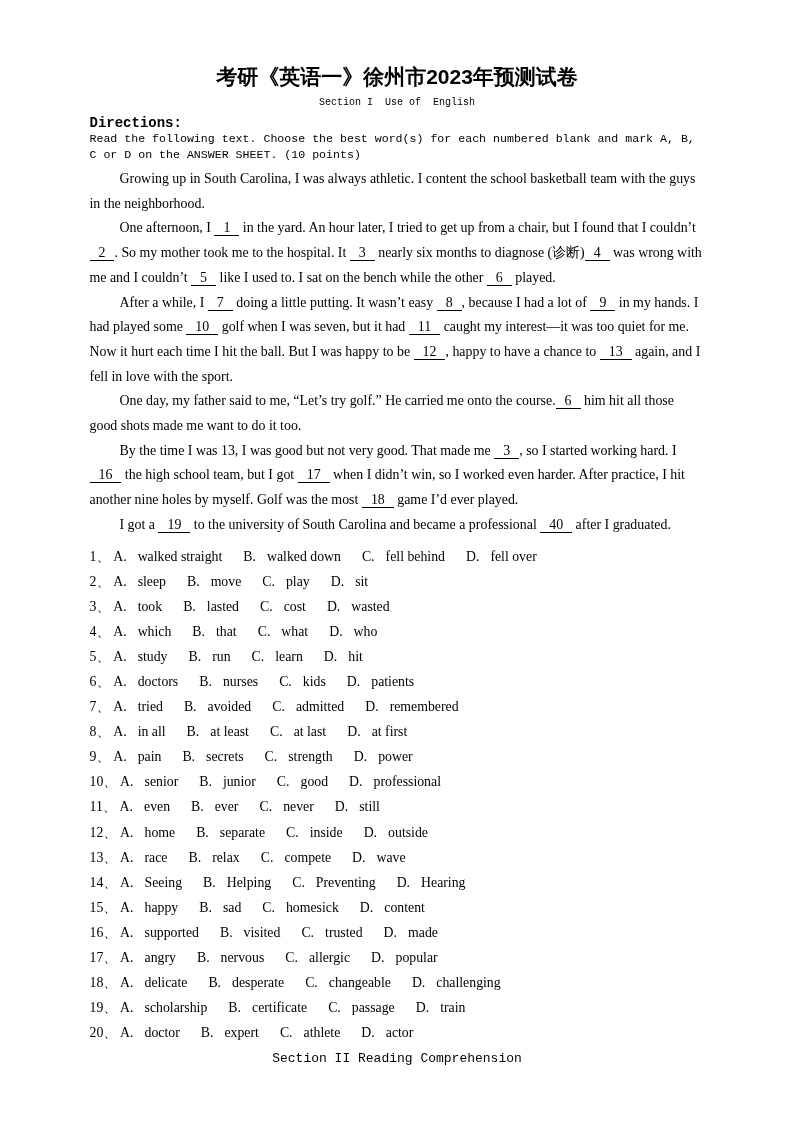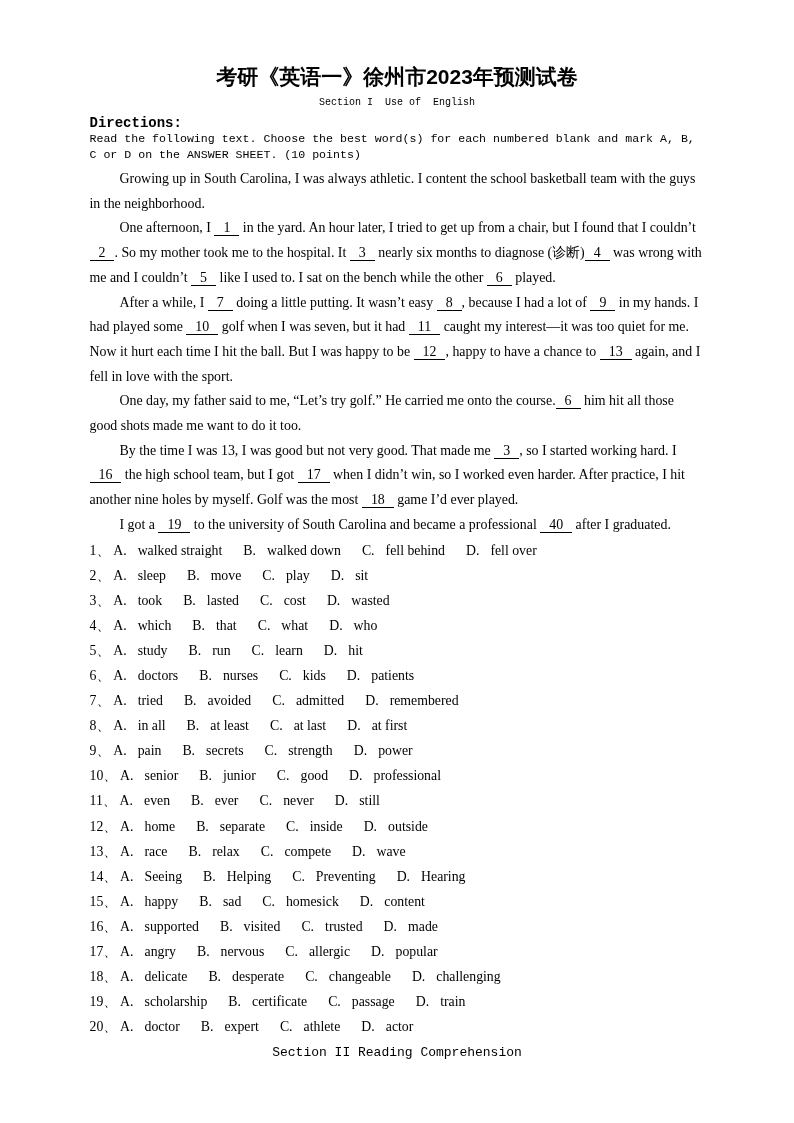--- a/index.html
+++ b/index.html
@@ -48,20 +48,21 @@
   }
   .passage p{
     margin:0;
     text-indent:30px;
   }
   .blank{
     border-bottom:1px solid #000;
     padding:0 9px;
   }
   .questions{
+    margin-top:6px;
     font-size:13.8px;
   }
   .q-row{
     line-height:25.1px;
     white-space:nowrap;
   }
   .q-num{margin-right:3px;}
   .q-opt{margin-right:21px;}
   .q-opt:last-child{margin-right:0;}
   .q-label{margin-right:11px;}

